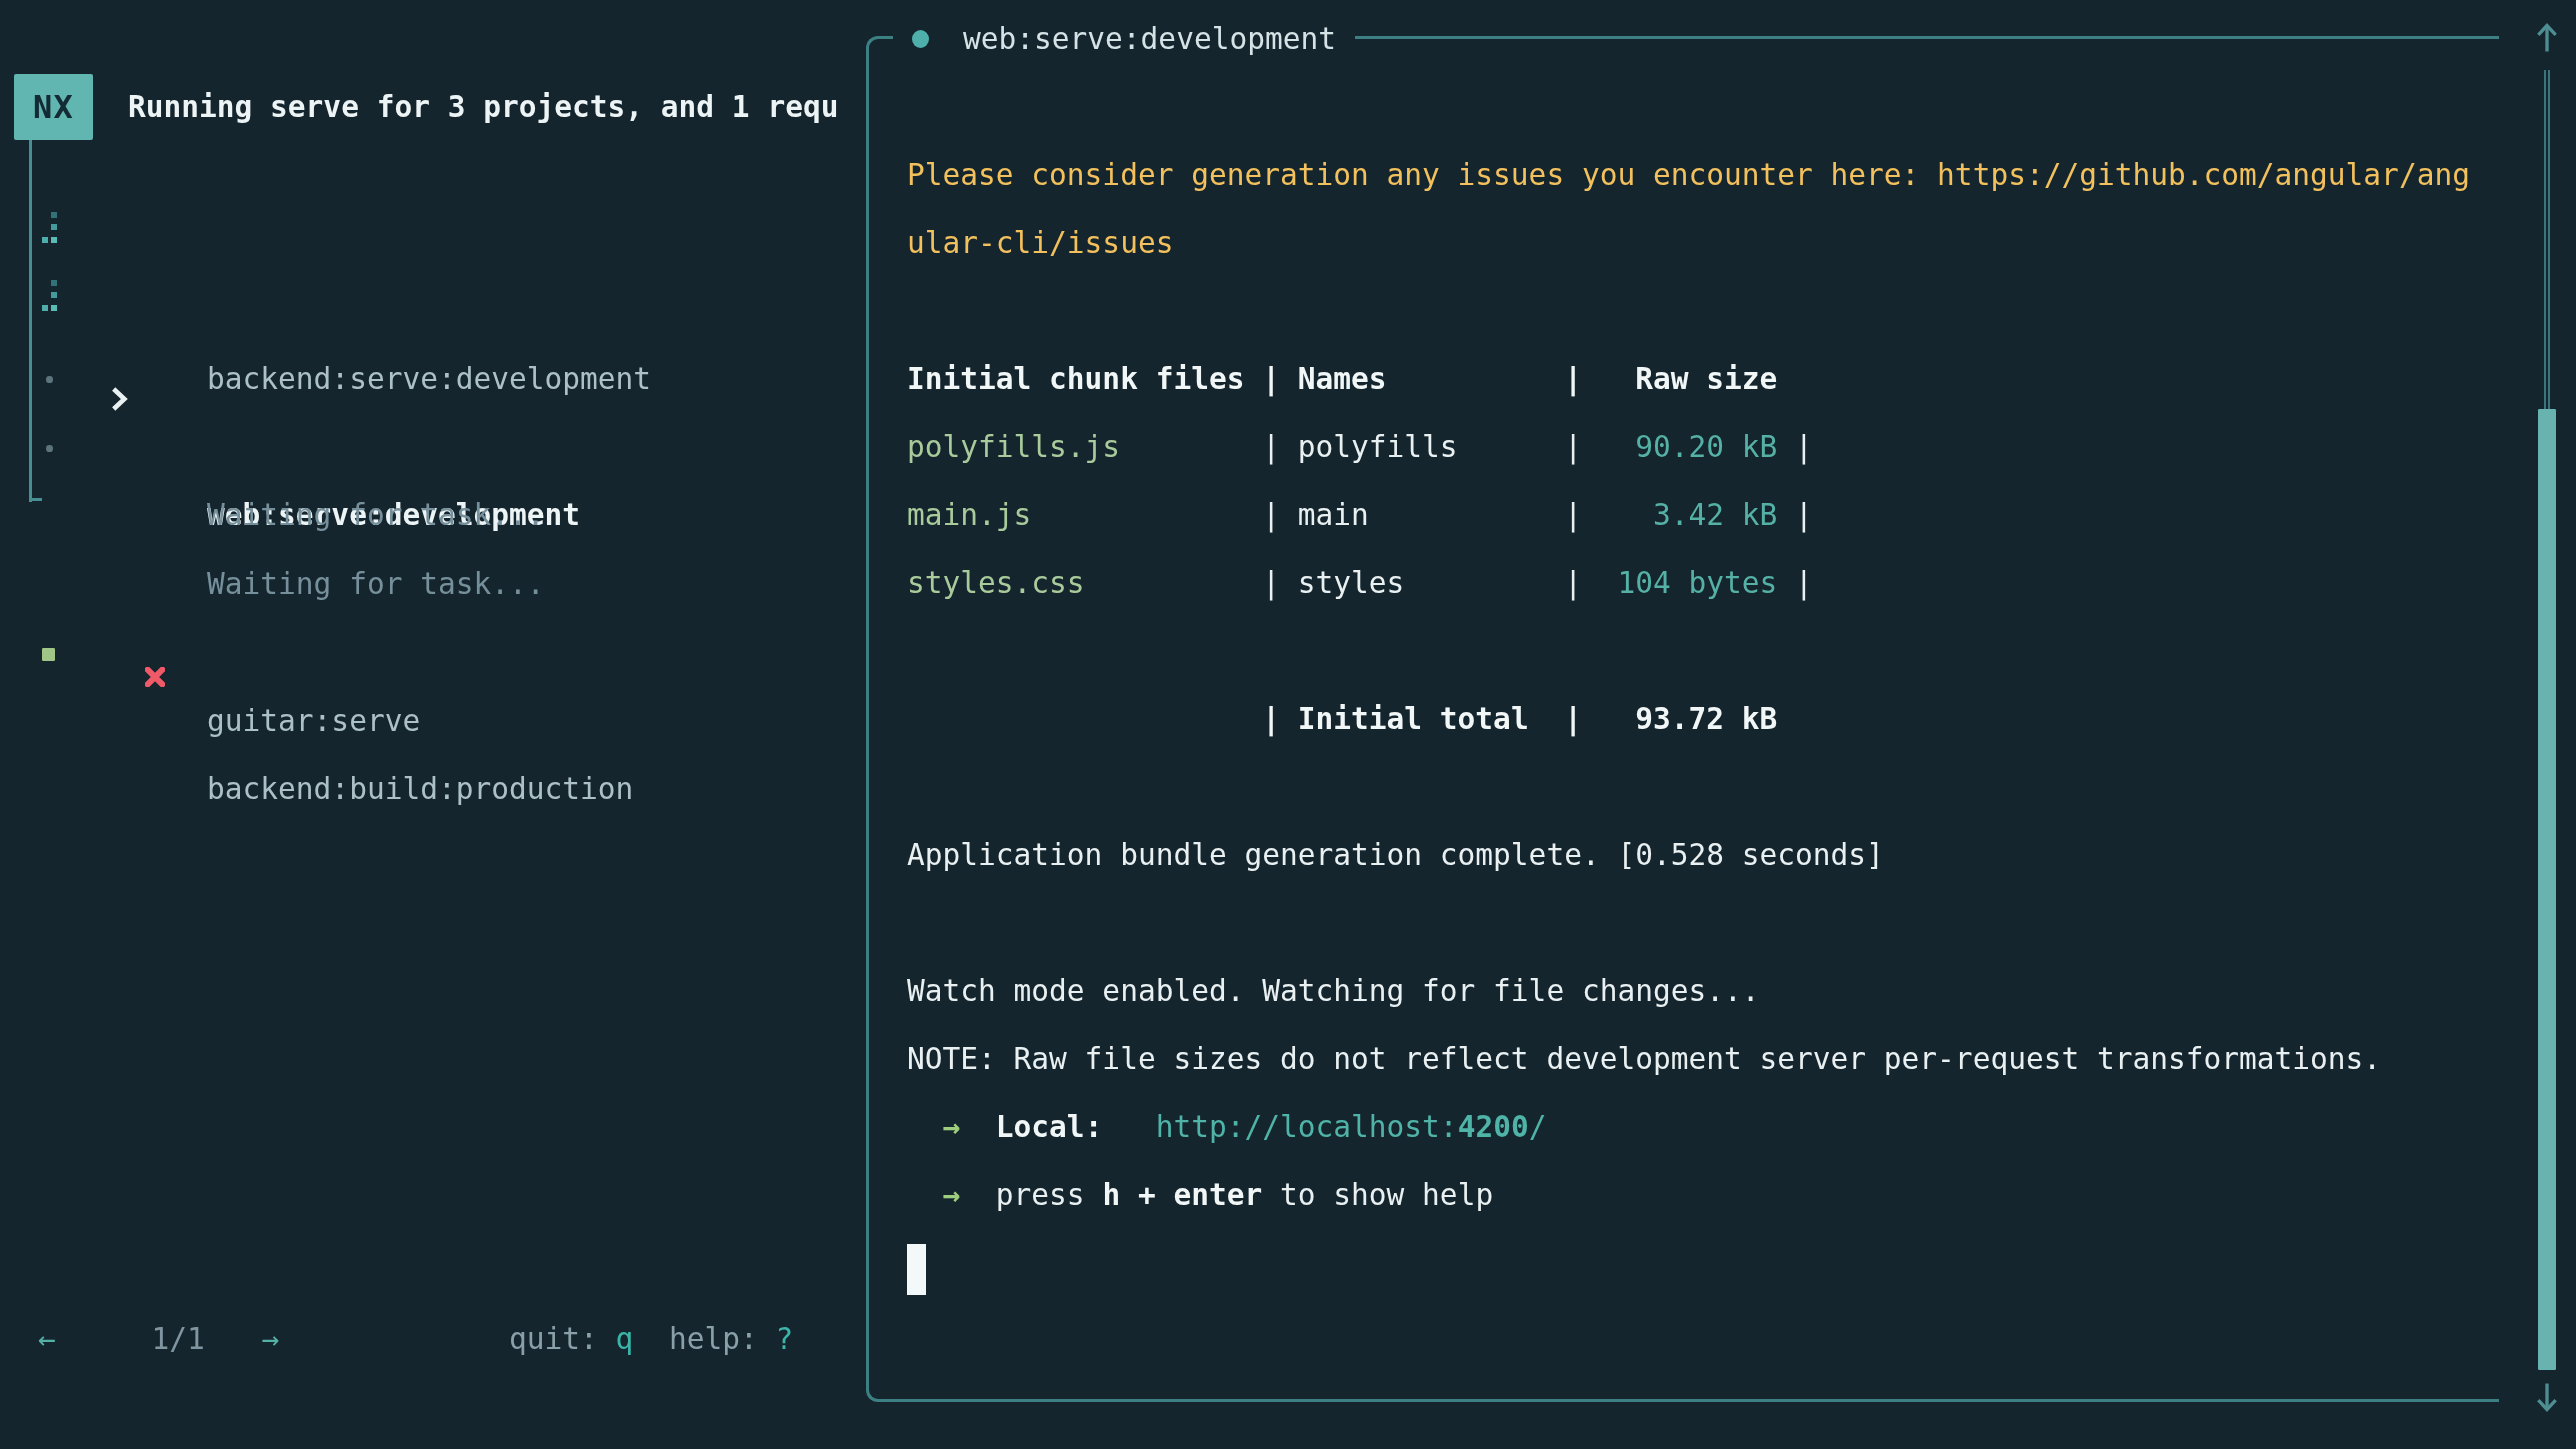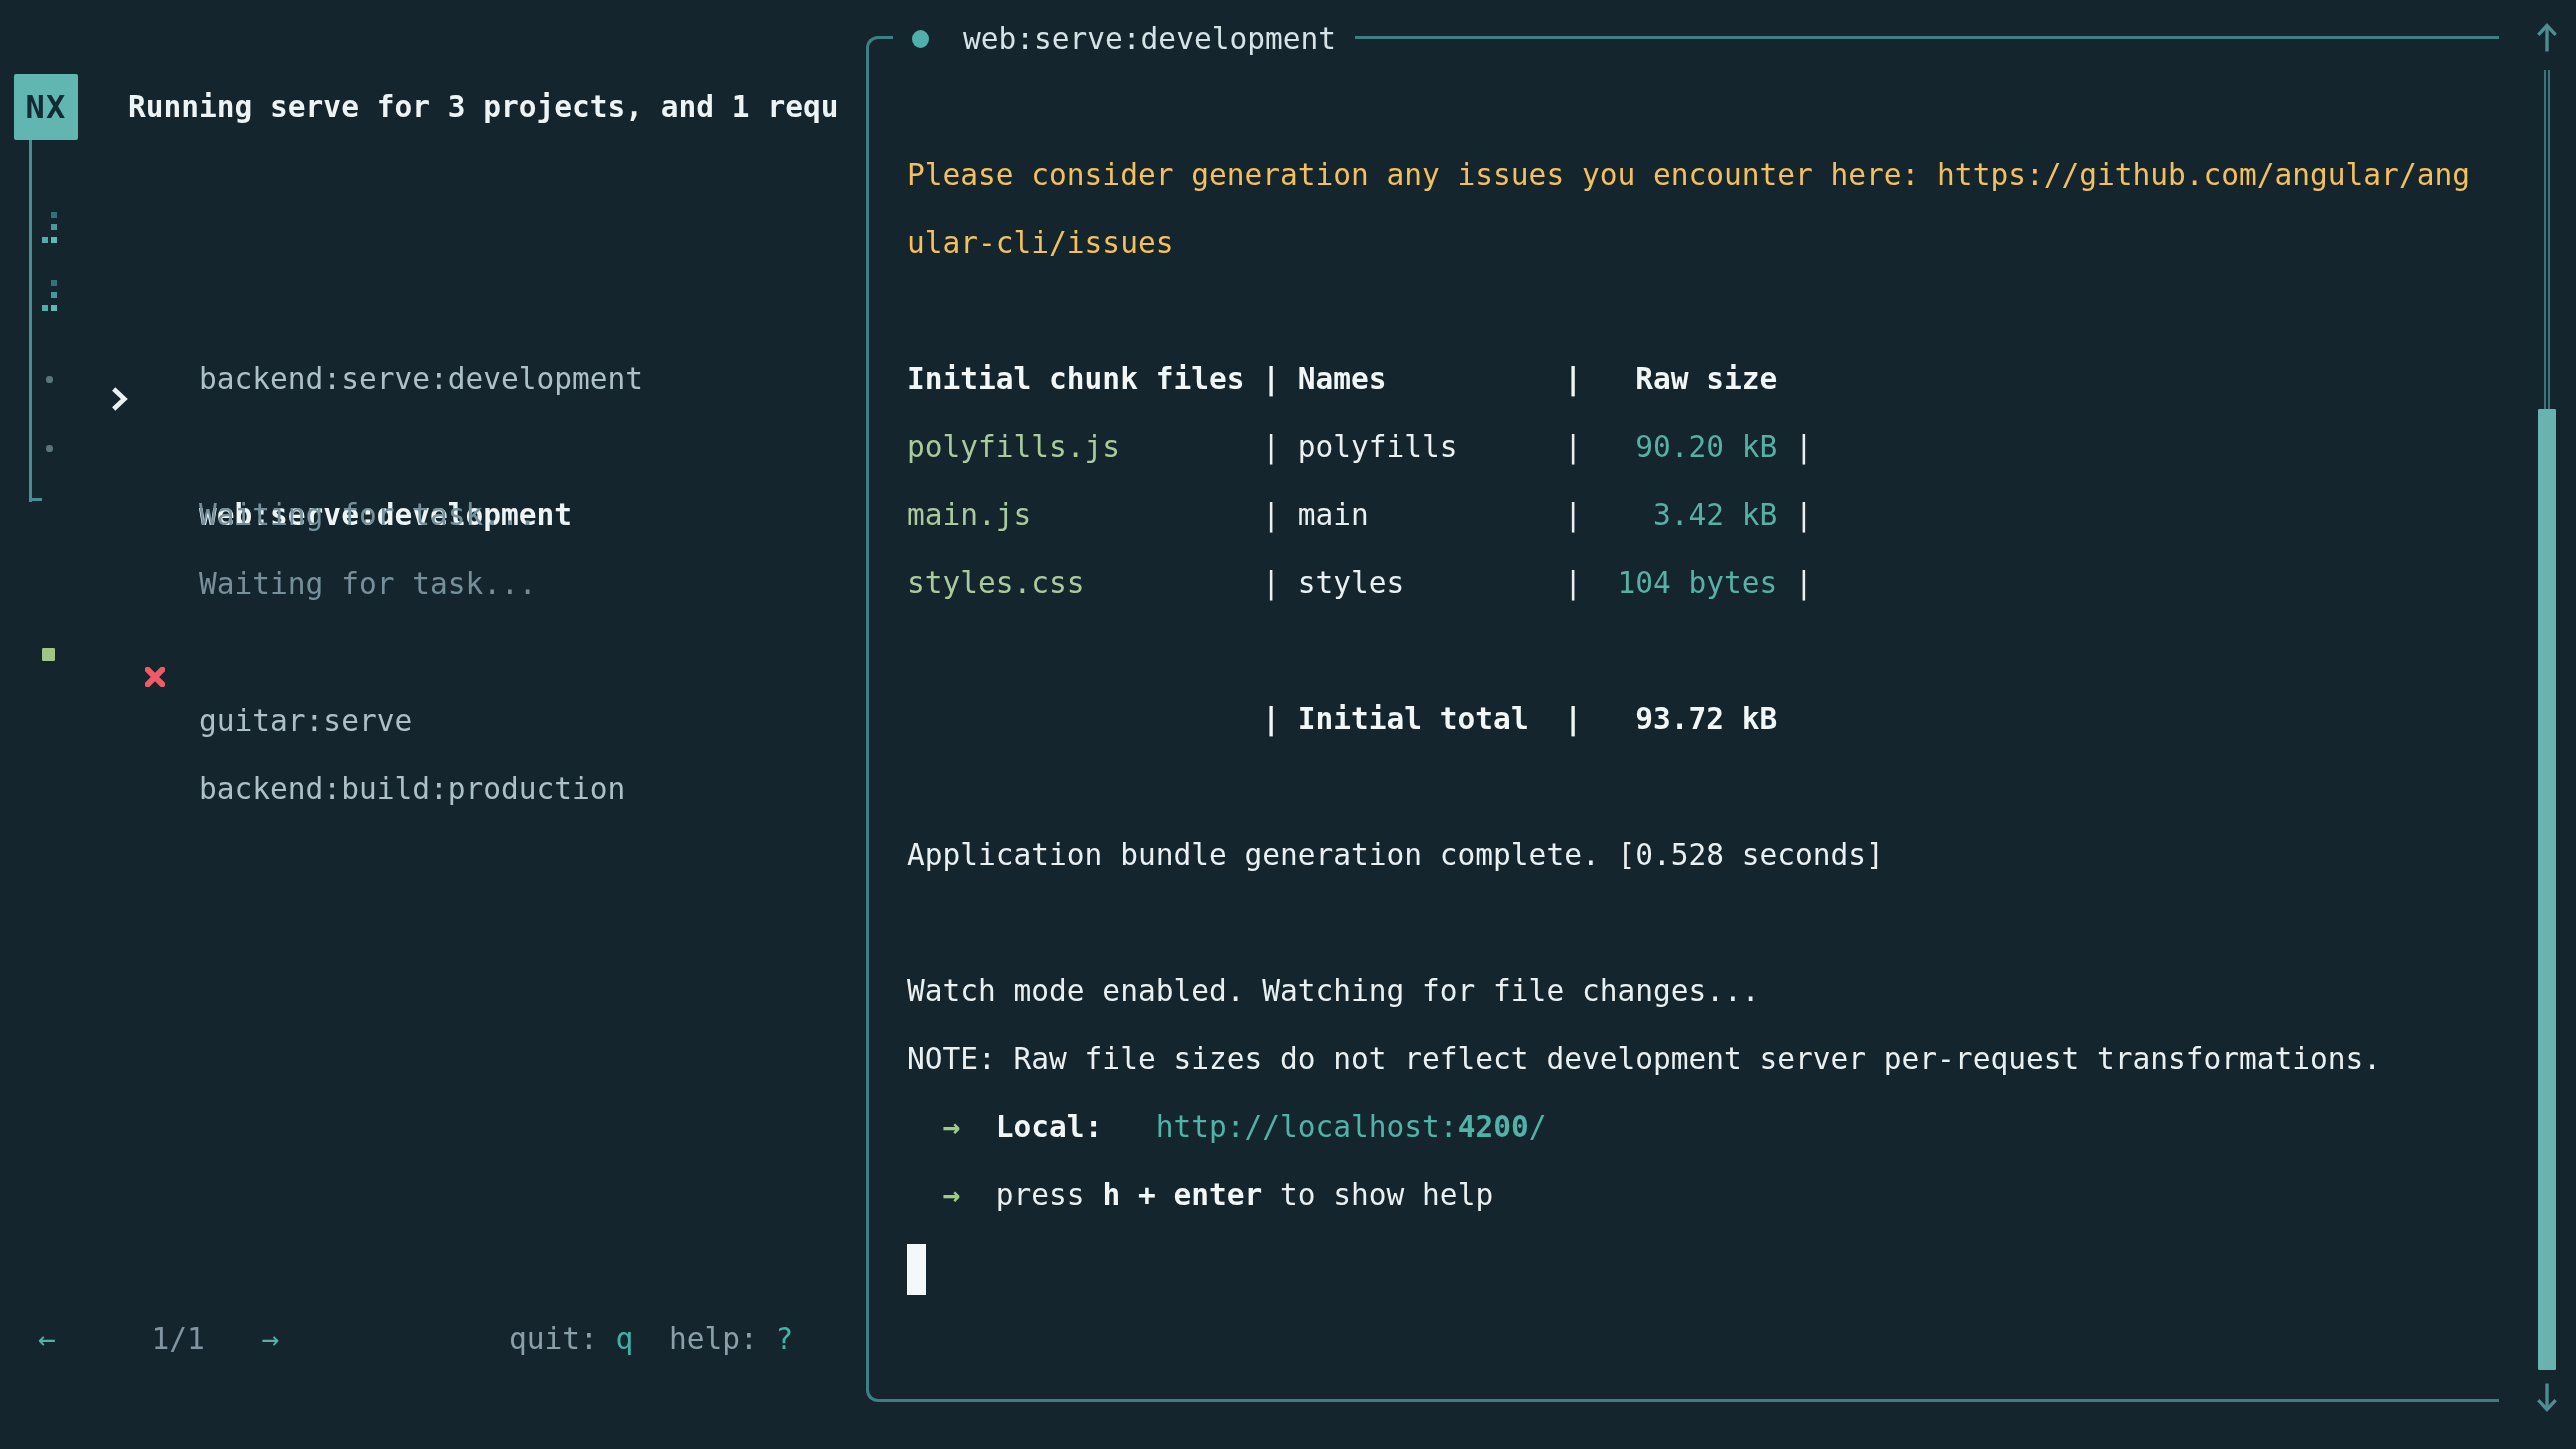--- a/index.html
+++ b/index.html
@@ -6,32 +6,32 @@
   #screen{
     position:relative;width:2576px;height:1449px;overflow:hidden;
     background:#15252E;
     font-family:"DejaVu Sans Mono",monospace;
     font-size:29.5px;color:#E9F0F1;
   }
   .abs{position:absolute;}
 
   
   #nx-badge{
-    left:14px;top:74px;width:64px;height:66px;background:#62B6B2;color:#132B35;
+    left:14px;top:74px;width:79px;height:66px;background:#62B6B2;color:#132B35;
     display:flex;align-items:center;justify-content:center;
     font-weight:700;font-size:32px;border-radius:2px;letter-spacing:1.3px;
   }
   #main-title{
     left:128px;top:74px;width:731px;height:66px;line-height:66px;
     font-weight:700;color:#EDF4F5;white-space:nowrap;overflow:hidden;
   }
   #tree-line{left:29px;top:140px;width:3.4px;height:362px;background:#478F93;}
   #tree-foot{left:29px;top:498px;width:13.4px;height:3.4px;background:#478F93;}
 
-  .task-row{position:absolute;left:0;width:859px;height:68px;line-height:68px;white-space:pre;}
+  .task-row{position:absolute;left:0;width:859px;height:68px;line-height:68px;white-space:pre;padding-left:8px;}
   .task-label{margin-left:128px;color:#ACC0C7;}
   .task-row.selected .task-label{color:#EDF4F5;font-weight:700;}
   .task-row.waiting .task-label{color:#76909B;}
 
   .icon-box{position:absolute;}
   .spinner{left:42px;top:2.7px;width:16px;height:32px;}
   .spin-dot{position:absolute;width:6px;height:6px;}
   .sd1{left:8.7px;top:0;background:#327178;}
   .sd2{left:8.7px;top:12.7px;background:#459A9E;}
   .sd3{left:0;top:25.5px;background:#4FAEA9;}

